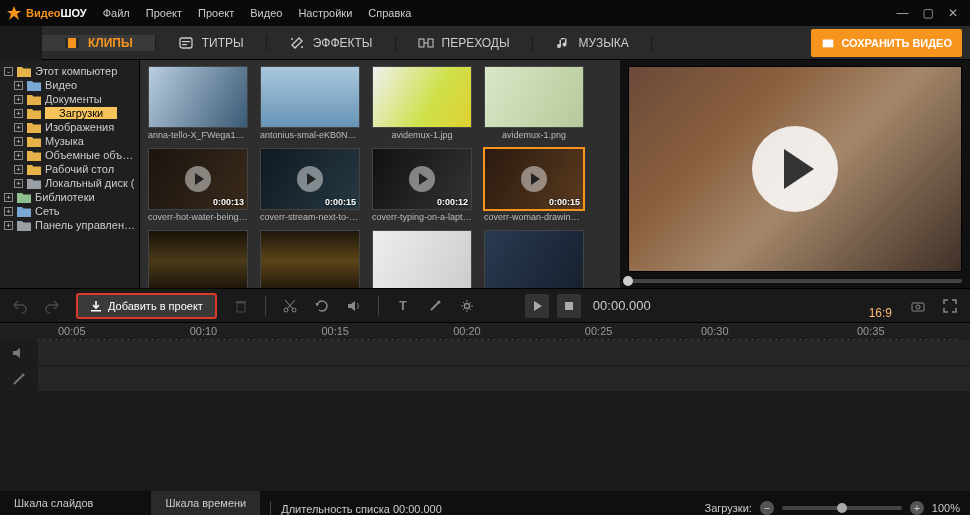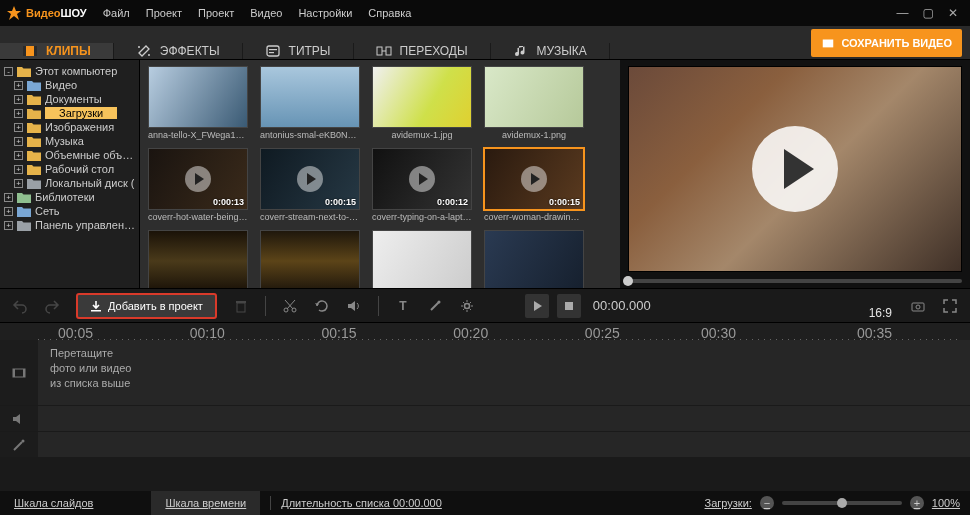--- a/index.html
+++ b/index.html
@@ -10,21 +10,21 @@
 .logo { width:16px; height:16px; margin-right:4px; }
 .logo svg { width:100%; height:100%; }
 .app-name { font-size:11px; margin-right:8px; display:flex; }
 .app-name .orange{ color:#f7941d; font-weight:bold;}
 .app-name .white{ color:#fff; font-weight:bold;}
 .menu-item { padding:0 8px; color:#ccc; cursor:pointer; font-size:11px; }
 .win-controls { margin-left:auto; display:flex; gap:14px; padding-right:6px; color:#aaa; font-size:12px; }
 .win-controls span { cursor:pointer; }
 
 
-.tabs { height:34px; background:#2a2a2a; display:flex; align-items:flex-end; border-bottom:1px solid #000; }
+.tabs { height:34px; background:#2a2a2a; display:flex; align-items:center; border-bottom:1px solid #000;margin-left:42px; }
 .tab { display:flex; align-items:center; gap:8px; padding:0 22px; font-size:12px; color:#ccc; cursor:pointer; border-right:1px solid #1a1a1a; }
 .tab.active { background:#3a3a3a; color:#f7941d; font-weight:bold; }
 .tab.active .tab-icon{ fill:#f7941d; }
 .tab-icon{ width:16px; height:16px; fill:#ccc; }
 .save-btn { margin-left:auto; margin-right:8px; align-self:center; background:#f7941d; color:#fff; font-weight:bold; height:28px; padding:0 10px; display:flex; align-items:center; gap:6px; border-radius:2px; cursor:pointer; font-size:11px;}
 .save-btn svg{ width:14px; height:14px; fill:#fff;}
 
 
 .main { display:flex; height:228px; }
 .sidebar { width:140px; background:#1f1f1f; padding:4px 0; overflow:hidden; border-right:1px solid #000; font-size:11px;}
@@ -56,40 +56,40 @@
 
 .tl-toolbar{ height:34px; background:#1a1a1a; display:flex; align-items:center; padding:16px 8px; border-top:1px solid #000; gap:8px;text-align:center;}
 .tl-btn{ width:24px; height:24px; display:flex; align-items:center; justify-content:center; color:#777; cursor:pointer;}
 .tl-btn svg{ width:16px; height:16px; fill:#888;}
 .tl-btn.dis{ opacity:.4; cursor:default;}
 .add-proj{ border:2px solid #d93a2a; background:#3a3a3a; color:#fff; height:26px; padding:0 12px; display:flex; align-items:center; gap:6px; border-radius:3px; cursor:pointer; font-size:11px; margin:0 4px;}
 .add-proj svg{width:12px;height:12px;fill:#fff;}
 .sep{ width:1px; height:20px; background:#444; margin:0 4px;}
 .tl-time{ color:#ccc; font-size:13px; margin-left:4px;}
 .spacer{flex:1;}
-.aspect{ color:#e5e5e5; font-size:12px; margin-right:6px;margin-top:14px;}
-
-
-.ruler{ height:18px; background:#1f1f1f; position:relative; border-top:1px solid #000; font-size:14px; color:#999; padding-left:38px;}
+.aspect{ color:#fdba74; font-size:12px; margin-right:6px;margin-top:14px;}
+
+
+.ruler{ height:18px; background:#1f1f1f; position:relative; border-top:1px solid #000; font-size:11px; color:#999; padding-left:38px;}
 .ruler .tick{ position:absolute; top:2px;}
 .ruler-bar{ position:absolute; left:38px; right:8px; bottom:0; height:1px; background:repeating-linear-gradient(90deg,#666 0,#666 1px,transparent 1px,transparent 6px);}
 
 
 .tracks{ background:#262626; }
 .track{ display:flex; border-bottom:1px solid #1a1a1a;}
 .track-head{ width:38px; background:#1c1c1c; display:flex; align-items:center; justify-content:center;}
 .track-head svg{ width:16px;height:16px;fill:#777;}
 .track-body{ flex:1; position:relative; }
 .track.video{ height:66px;}
 .track.audio{ height:26px;}
 .track.fx{ height:26px;}
 .placeholder{ padding:6px 12px; color:#aaa; font-size:11px; line-height:15px;}
 
 
-.status{ position:absolute; bottom:0; left:0; right:0; height:24px; background:#0f0f0f; display:flex; align-items:center; font-size:11px; color:#ccc;text-decoration:underline;}
+.status{ position:absolute; bottom:0; left:0; right:0; height:24px; background:#0f0f0f; display:flex; align-items:flex-end; font-size:11px; color:#ccc;}
 .status-tab{ padding:0 14px; height:100%; display:flex; align-items:center; cursor:pointer;}
 .status-tab.active{ background:#2a2a2a;margin-left:44px;}
 .status-sep{ width:1px; height:14px; background:#444; margin:0 10px;}
 .zoom{ margin-left:auto; display:flex; align-items:center; gap:8px; padding-right:10px;}
 .zoom-track{ width:120px; height:4px; background:#444; position:relative; border-radius:2px;}
 .zoom-knob{ position:absolute; left:50%; top:50%; transform:translate(-50%,-50%); width:10px;height:10px;background:#aaa;border-radius:50%;}
 .zoom-btn{ width:14px;height:14px;border-radius:50%;background:#555;color:#ccc;display:flex;align-items:center;justify-content:center;font-size:11px;cursor:pointer;}
 
 
 .g1{background:linear-gradient(120deg,#b8cde0,#3a5a74);} 
@@ -135,33 +135,33 @@
   <div class="tab active">
     <svg class="tab-icon" viewBox="0 0 16 16">
         <rect x="1" y="3" width="14" height="10" rx="1"></rect>
         <rect x="1" y="3" width="3" height="10" fill="#2a2a2a"></rect>
         <rect x="12" y="3" width="3" height="10" fill="#2a2a2a"></rect>
       </svg>
     <span>КЛИПЫ</span>
   </div>
   <div class="tab">
     <svg class="tab-icon" viewBox="0 0 16 16">
+        <rect x="2" y="3" width="12" height="10" rx="2" fill="none" stroke="#ccc" stroke-width="1.3"></rect>
+        <rect x="4" y="6" width="8" height="1.2"></rect>
+        <rect x="4" y="9" width="5" height="1.2"></rect>
+      </svg>
+    <span>ТИТРЫ</span>
+  </div>
+  <div class="tab">
+    <svg class="tab-icon" viewBox="0 0 16 16">
         <path d="M3 10 L10 3 L13 6 L6 13 Z" fill="none" stroke="#ccc" stroke-width="1.3"></path>
         <circle cx="3" cy="4" r="1"></circle>
         <circle cx="13" cy="12" r="1"></circle>
       </svg>
     <span>ЭФФЕКТЫ</span>
-  </div>
-  <div class="tab">
-    <svg class="tab-icon" viewBox="0 0 16 16">
-        <rect x="2" y="3" width="12" height="10" rx="2" fill="none" stroke="#ccc" stroke-width="1.3"></rect>
-        <rect x="4" y="6" width="8" height="1.2"></rect>
-        <rect x="4" y="9" width="5" height="1.2"></rect>
-      </svg>
-    <span>ТИТРЫ</span>
   </div>
   <div class="tab">
     <svg class="tab-icon" viewBox="0 0 16 16">
         <rect x="1" y="4" width="5" height="8" fill="none" stroke="#ccc"></rect>
         <rect x="10" y="4" width="5" height="8" fill="none" stroke="#ccc"></rect>
         <path d="M6 8 h4" stroke="#ccc"></path>
       </svg>
     <span>ПЕРЕХОДЫ</span>
   </div>
   <div class="tab">
@@ -436,36 +436,20 @@
 <span class="tick" style="left: 58px;">00:05</span>
     <span class="tick" style="left: 189.714px;">00:10</span>
     <span class="tick" style="left: 321.429px;">00:15</span>
     <span class="tick" style="left: 453.143px;">00:20</span>
     <span class="tick" style="left: 584.857px;">00:25</span>
     <span class="tick" style="left: 701px;">00:30</span>
     <span class="tick" style="left: 857px;">00:35</span>
   </div>
 
 <div class="tracks">
-  <div class="track video">
-    <div class="track-head">
-        <svg viewBox="0 0 16 16">
-          <rect x="2" y="4" width="12" height="8" fill="none" stroke="#777"></rect>
-          <rect x="2" y="4" width="2" height="8" fill="#777"></rect>
-          <rect x="12" y="4" width="2" height="8" fill="#777"></rect>
-        </svg>
-      </div>
-    <div class="track-body">
-      <div class="placeholder">
-        <div>Перетащите</div>
-        <div>фото или видео</div>
-        <div>из списка выше</div>
-      </div>
-    </div>
-  </div>
   <div class="track audio">
     <div class="track-head">
         <svg viewBox="0 0 16 16">
           <polygon points="2,6 5,6 9,3 9,13 5,10 2,10" fill="#777"></polygon>
         </svg>
       </div>
     <div class="track-body"></div>
   </div>
   <div class="track fx">
     <div class="track-head">

